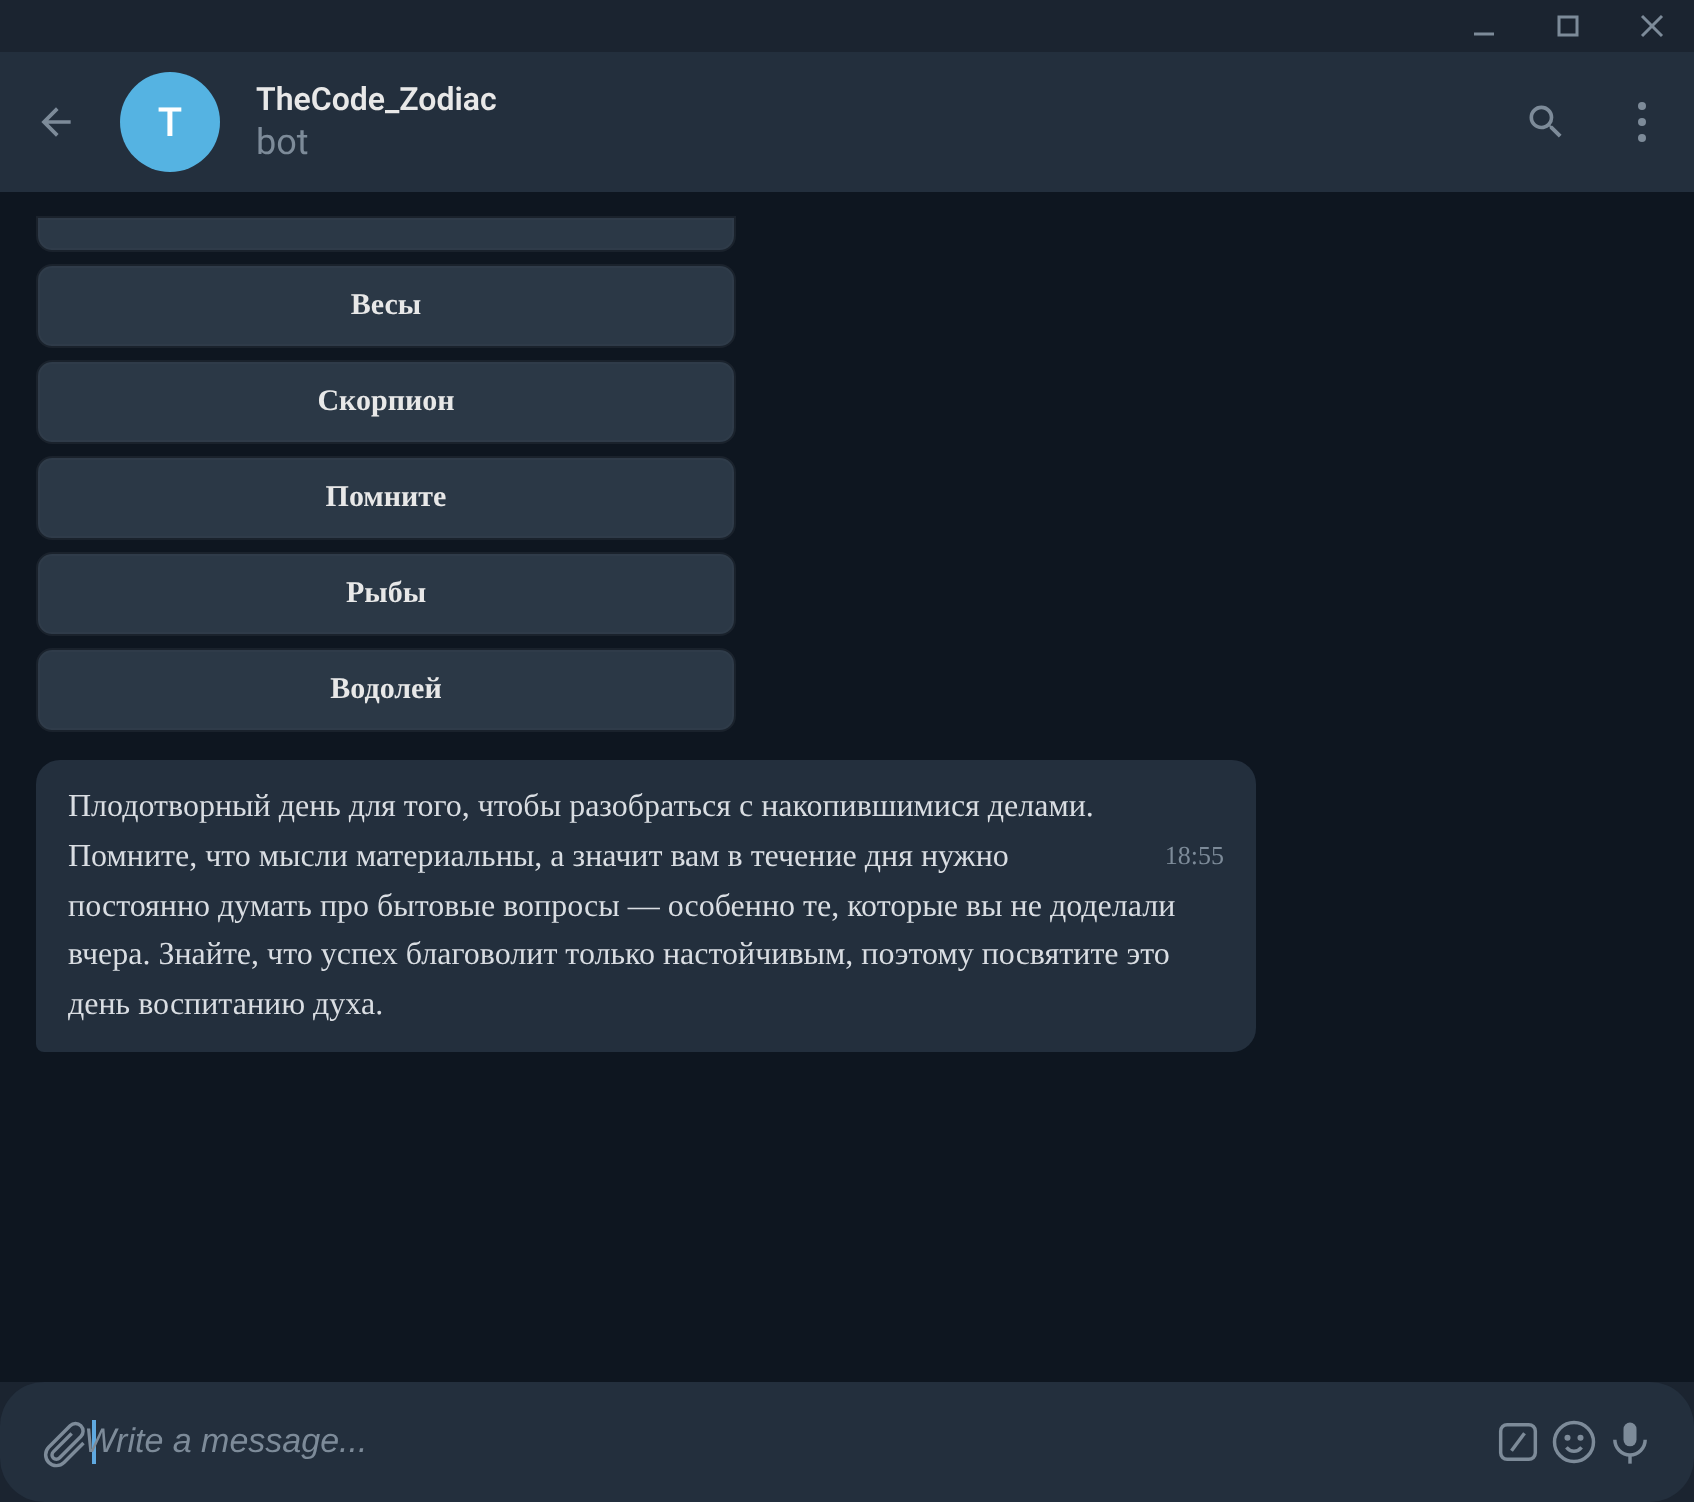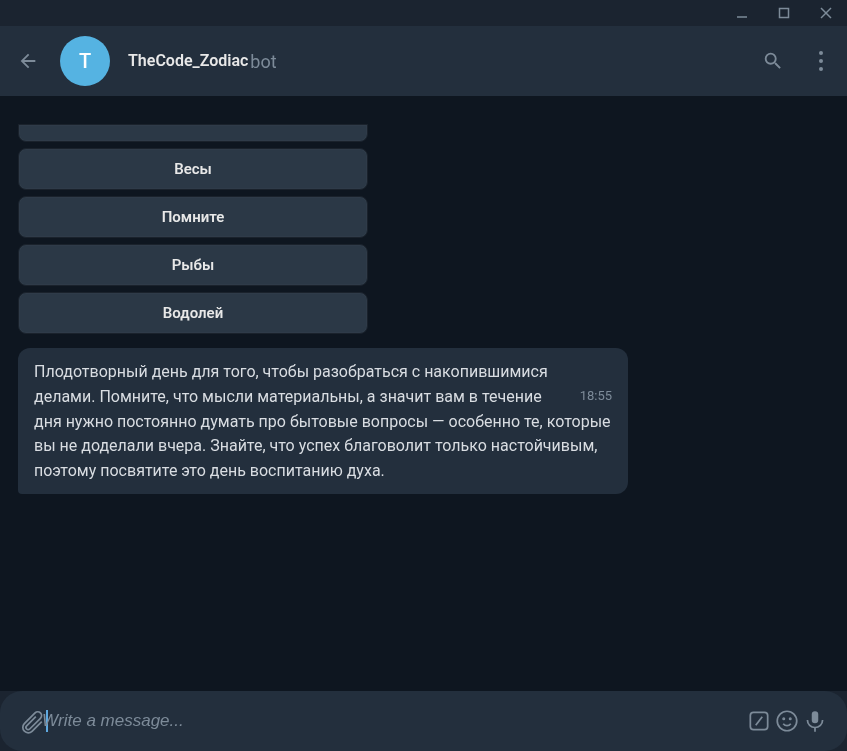--- a/index.html
+++ b/index.html
@@ -23,31 +23,31 @@
   
   .titlebar{ height:26px; background:var(--bg-titlebar); display:flex; justify-content:flex-end; align-items:center; padding:0 8px; gap:16px; }
   .tb-btn{ width:26px; height:20px; display:flex; align-items:center; justify-content:center; color:var(--icon); cursor:default; }
   .tb-btn svg{ width:12px; height:12px; stroke:currentColor; fill:none; stroke-width:1.5; }
 
   
   .header{ height:70px; background:var(--bg-header); display:flex; align-items:center; padding:0 14px; gap:18px; }
   .header .back{ width:28px; height:28px; display:flex; align-items:center; justify-content:center; color:var(--icon); }
   .header .back svg{ width:22px; height:22px; fill:currentColor; }
   .avatar{ width:50px; height:50px; border-radius:50%; background:var(--avatar); color:#fff; display:flex; align-items:center; justify-content:center; font-size:20px; font-weight:500; }
-  .title-col{ display:flex; gap:2px; flex:1; min-width:0; }
+  .title-col{ display:flex; flex-direction:column; gap:2px; flex:1; min-width:0; }
   .chat-title{ color:var(--text-main); font-size:16px; font-weight:600; }
   .chat-subtitle{ color:var(--text-dim); font-size:18px; }
   .header-actions{ display:flex; align-items:center; gap:24px; color:var(--icon); }
   .hact{ width:24px; height:24px; display:flex; align-items:center; justify-content:center; }
   .hact svg{ width:22px; height:22px; fill:currentColor; }
   .kebab{ display:flex; flex-direction:column; gap:4px; align-items:center; justify-content:center; }
   .kebab span{ width:4px; height:4px; border-radius:50%; background:var(--icon); }
 
   
-  .chat{ flex:1; background:var(--bg-chat); overflow:hidden; position:relative; padding:28px 18px 8px 18px; }
+  .chat{ flex:1; background:var(--bg-chat); overflow:hidden; position:relative; padding:12px 18px 8px 18px;font-family:Liberation Serif, serif; }
   .msg-group{ width:350px; display:flex; flex-direction:column; gap:6px; }
 
   .inline-btn{
     background:var(--bg-inlinebtn);
     border:1px solid var(--border-inlinebtn);
     color:var(--text-main);
     font-size:15px; font-weight:600;
     border-radius:8px;
     height:42px;
     display:flex; align-items:center; justify-content:center;
@@ -141,20 +141,23 @@
     </div>
   </div>
 
   <div class="chat">
     <div class="msg-group">
       <div class="inline-btn ghost"></div>
       <div class="inline-btn">
           <span>Весы</span>
         </div>
       <div class="inline-btn">
+          <span>Скорпион</span>
+        </div>
+      <div class="inline-btn">
           <span>Помните</span>
         </div>
       <div class="inline-btn">
           <span>Рыбы</span>
         </div>
       <div class="inline-btn">
           <span>Водолей</span>
         </div>
     </div>
 

